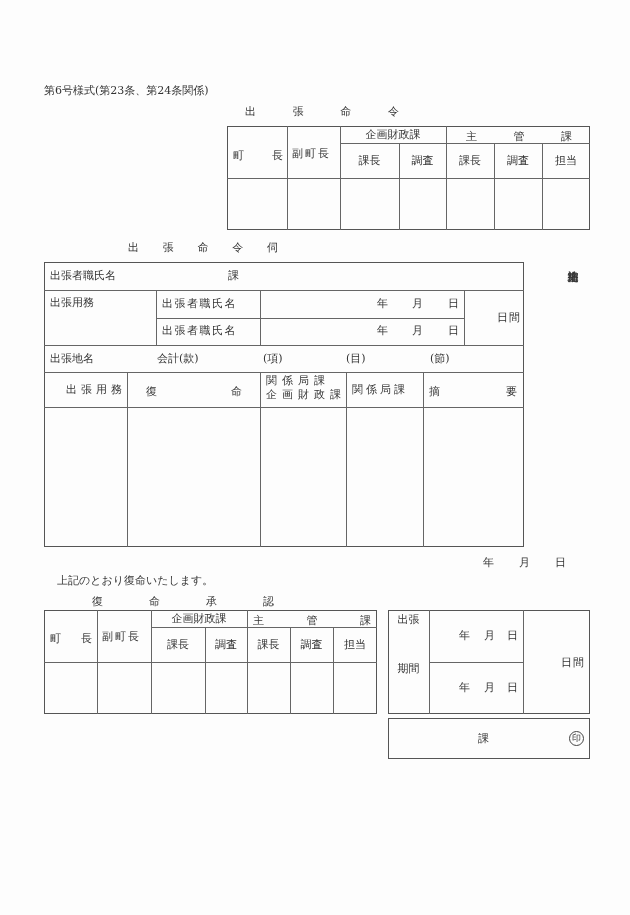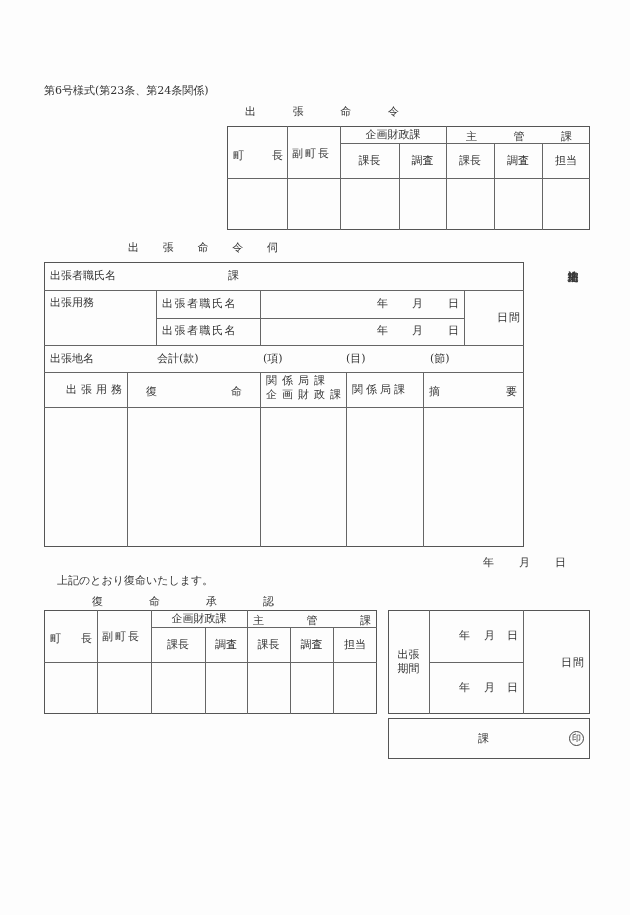--- a/index.html
+++ b/index.html
@@ -190,21 +190,21 @@
   <div class="abs" style="left:291px; top:663px; width:41px; height:50px;"></div>
   <div class="abs" style="left:334px; top:663px; width:42px; height:50px;"></div>
 </div>
 
 <div>
   <div class="box" style="left:388px; top:610px; width:202px; height:104px;"></div>
   <div class="vl" style="left:429px; top:610px; height:104px;"></div>
   <div class="vl" style="left:523px; top:610px; height:104px;"></div>
   <div class="hl" style="left:429px; top:662px; width:94px;"></div>
 
-  <div class="t c" style="left:388px; top:649px; width:41px;">出張</div>
+  <div class="t c" style="left:388px; top:614px; width:41px;">出張</div>
   <div class="t c" style="left:388px; top:663px; width:41px;">期間</div>
 
   <div class="abs" style="left:430px; top:611px; width:92px; height:50px;">
     <span class="t" style="left:29px; top:19px;">年</span>
     <span class="t" style="left:54px; top:19px;">月</span>
     <span class="t" style="left:77px; top:19px;">日</span>
   </div>
   <div class="abs" style="left:430px; top:663px; width:92px; height:50px;">
     <span class="t" style="left:29px; top:19px;">年</span>
     <span class="t" style="left:54px; top:19px;">月</span>

